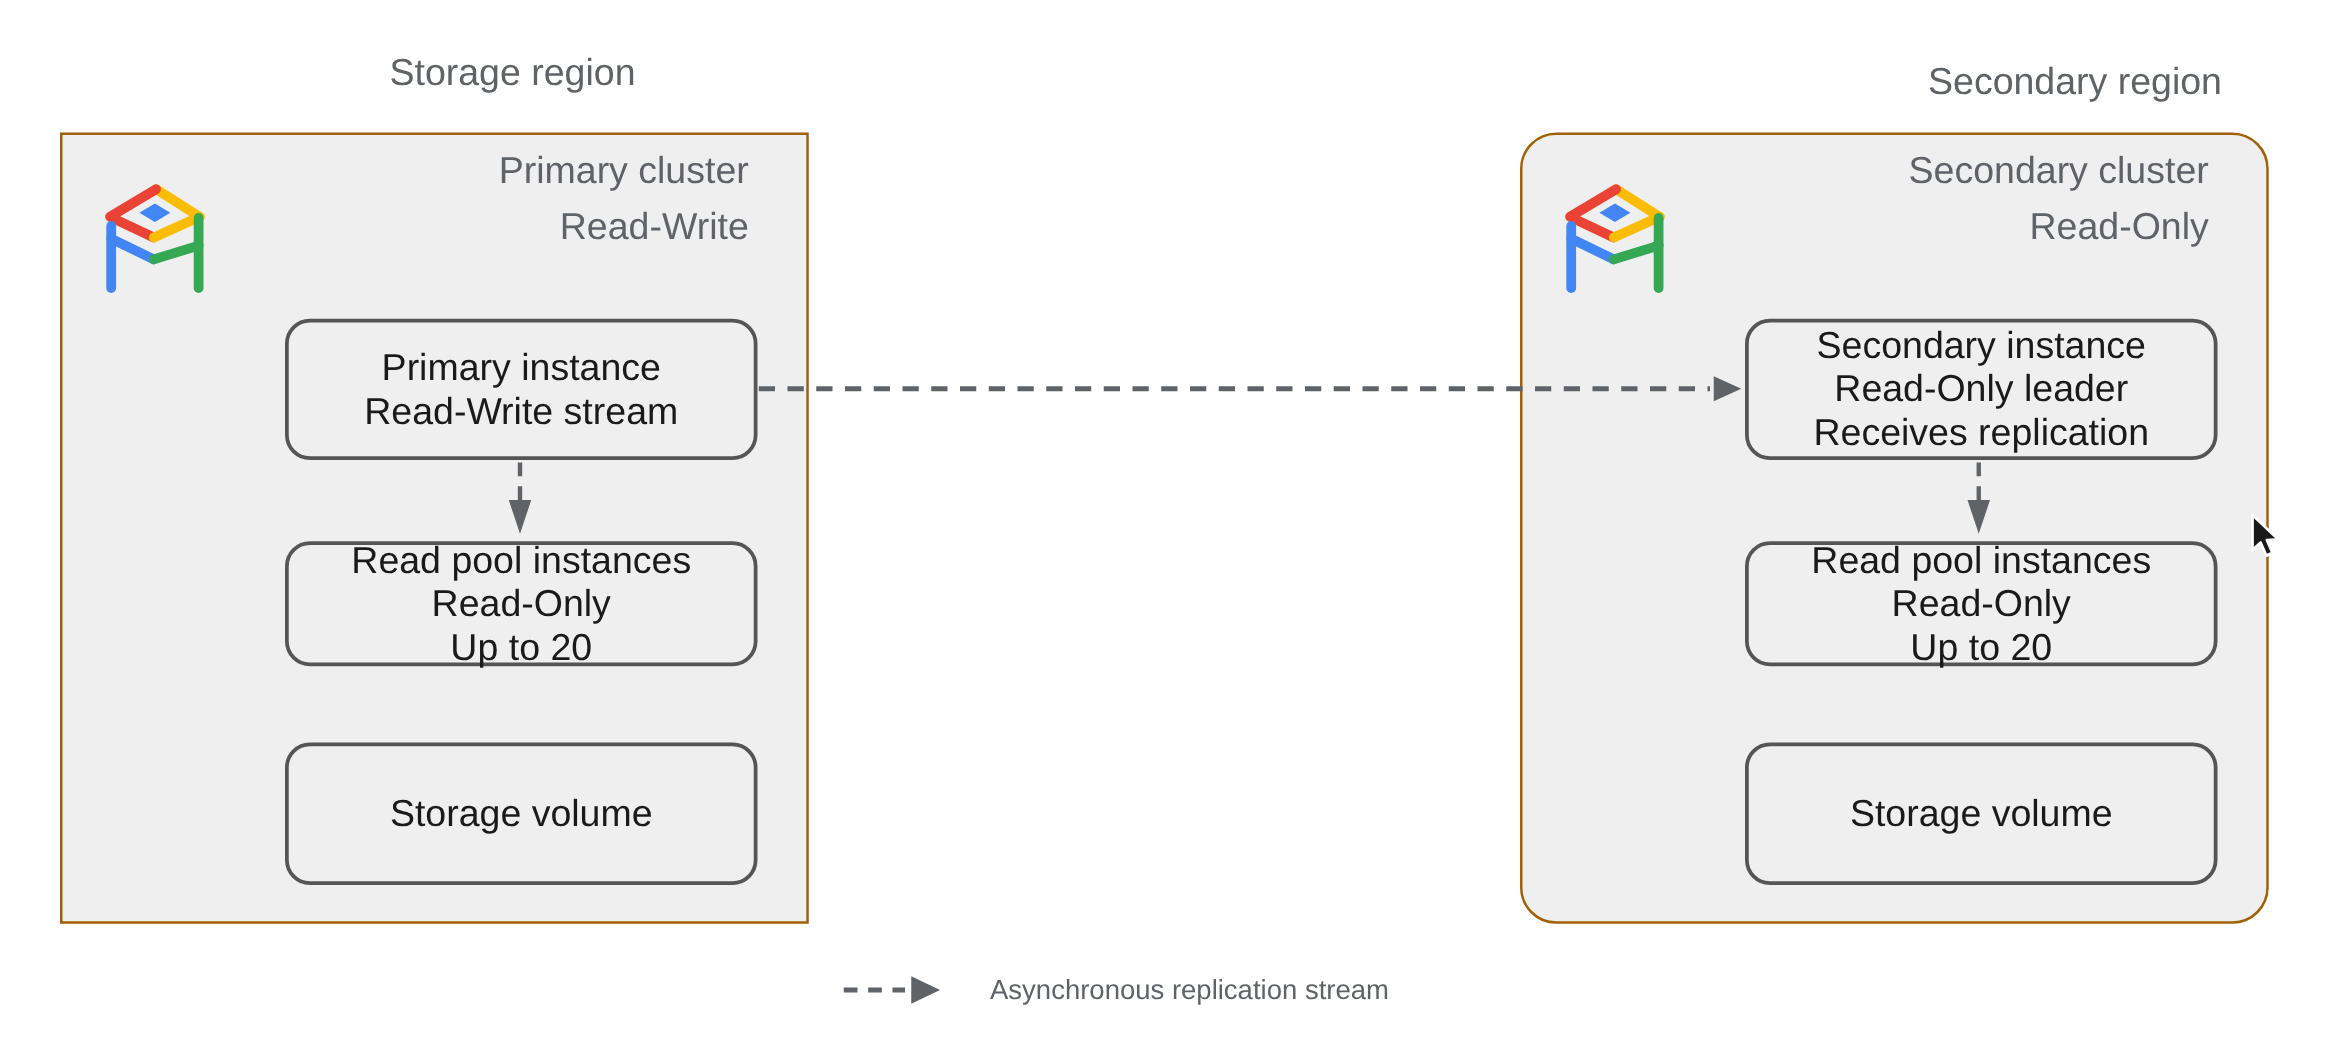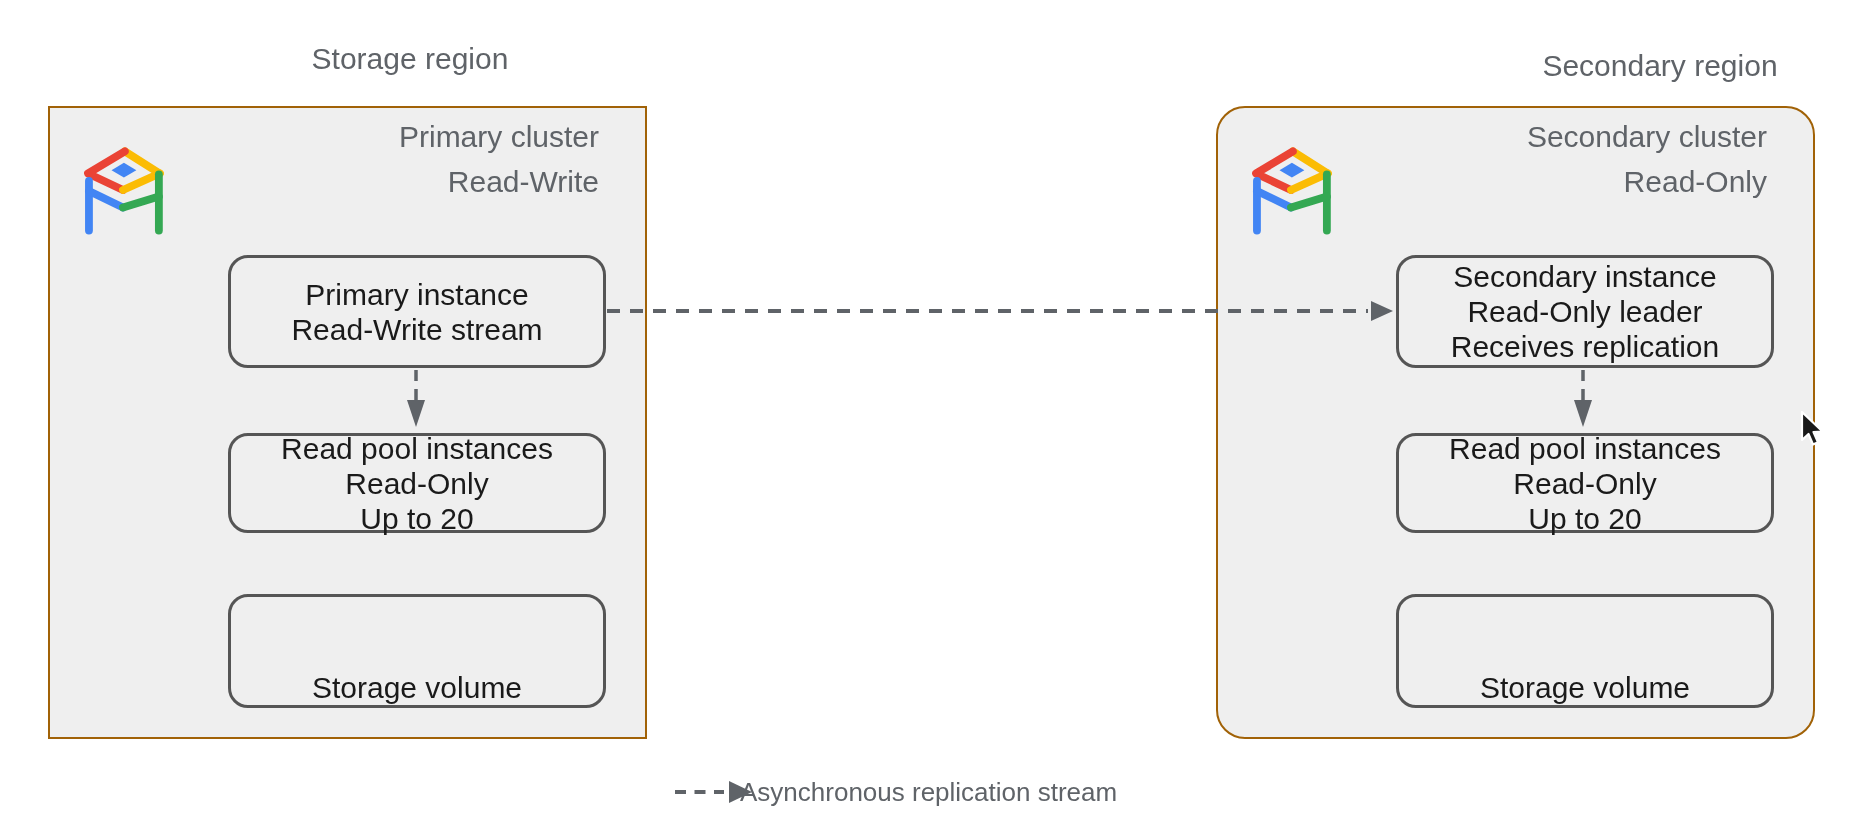--- a/index.html
+++ b/index.html
@@ -56,34 +56,34 @@
     flex-direction: column;
     align-items: center;
     justify-content: center;
     text-align: center;
     color: #1a1a1a;
     font-size: 30px;
     line-height: 35px;
   }
   .node-instance { top: 147px; height: 113px; }
   .node-readpool { top: 325px; height: 100px; }
-  .node-storage  { top: 486px; height: 114px; justify-content: flex-end; }
+  .node-storage  { top: 486px; height: 114px; }
   .arrow-overlay {
     position: absolute;
     left: 0; top: 0;
     width: 1868px;
     height: 836px;
     pointer-events: none;
   }
   .legend-label {
     position: absolute;
-    left: 740px;
+    left: 792px;
     top: 774px;
     color: #5f6368;
-    font-size: 26px;
+    font-size: 22px;
     line-height: 36px;
     white-space: nowrap;
   }
   .cursor {
     position: absolute;
     left: 1798px;
     top: 410px;
     width: 28px;
     height: 40px;
   }

